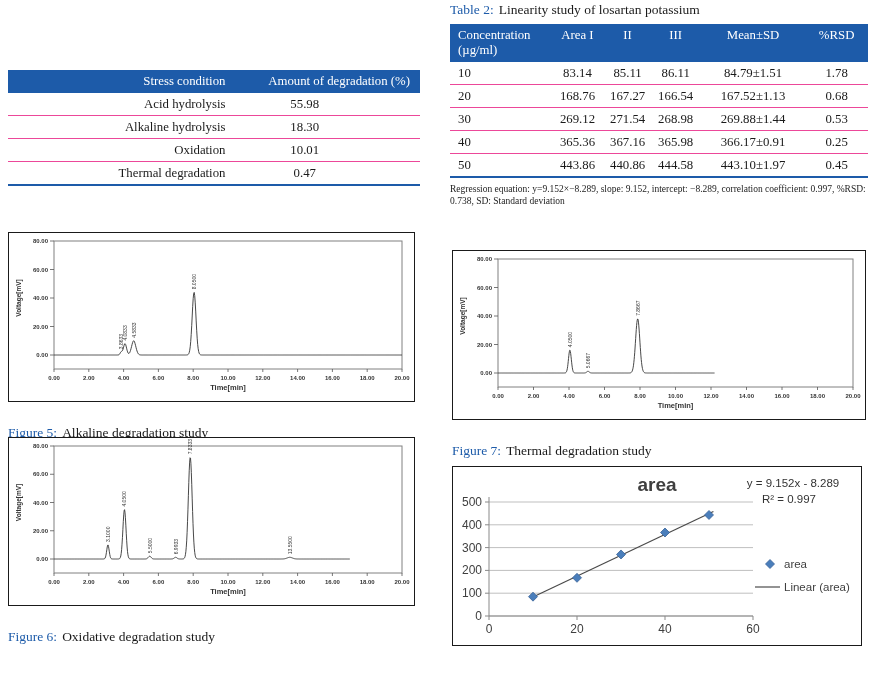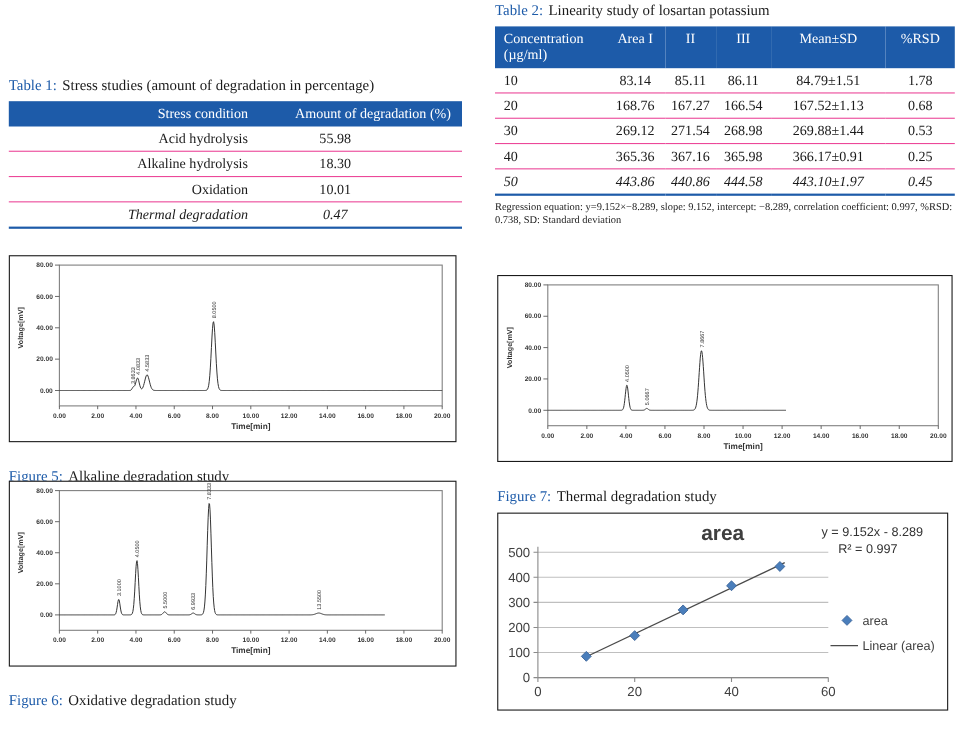--- a/index.html
+++ b/index.html
@@ -20,21 +20,21 @@
   
   table{border-collapse:collapse; width:100%; table-layout:fixed;}
   thead th{
     background:var(--blue); color:#fff; font-weight:normal; font-size:12.8px;
     padding:4px 5px; text-align:center; vertical-align:top; white-space:pre-line;
   }
   tbody td{
     font-size:12.8px; padding:3px 5px; height:16px;
     border-bottom:1px solid #ec4899; text-align:center;
   }
-  tbody tr:last-child td{border-bottom:2px solid var(--blue);font-style:italic;}
+  tbody tr:last-child td{border-bottom:2px solid var(--blue);}
   #table1 th:first-child,#table1 td:first-child{text-align:right; padding-left:8px;}
   #table1 th:last-child{text-align:right; padding-right:10px;}
   #table1 td:last-child{text-align:center; padding-right:46px;}
   #table2 th:first-child,#table2 td:first-child{text-align:left; padding-left:8px;}
   .footnote{font-size:9.5px; line-height:12px; margin-top:5px; color:#222;}
 
   
   .figure-box{border:1px solid #1a1a1a; background:#fff;}
   .figure-box svg{display:block;}
 
@@ -46,23 +46,20 @@
   #fig6-block .figure-box{height:167px;}
   #fig7-block  {left:452px; top:250px; width:414px;}
   #fig7-block .figure-box{height:168px;}
   #fig8-block  {left:452px; top:466px; width:410px;}
   #fig8-block .figure-box{height:178px;}
 </style>
 </head>
 <body>
 
 <div id="table1-block" class="block">
-  <div class="tbl-caption">
-    <span class="cap-label">Table 1:</span><span>Stress studies (amount of degradation in percentage)</span>
-  </div>
   <table id="table1">
     <colgroup>
         <col style="width:54%">
         <col style="width:46%">
       </colgroup>
   <thead>
         <tr>
           <th>Stress condition</th>
           <th>Amount of degradation (%)</th>
         </tr>

